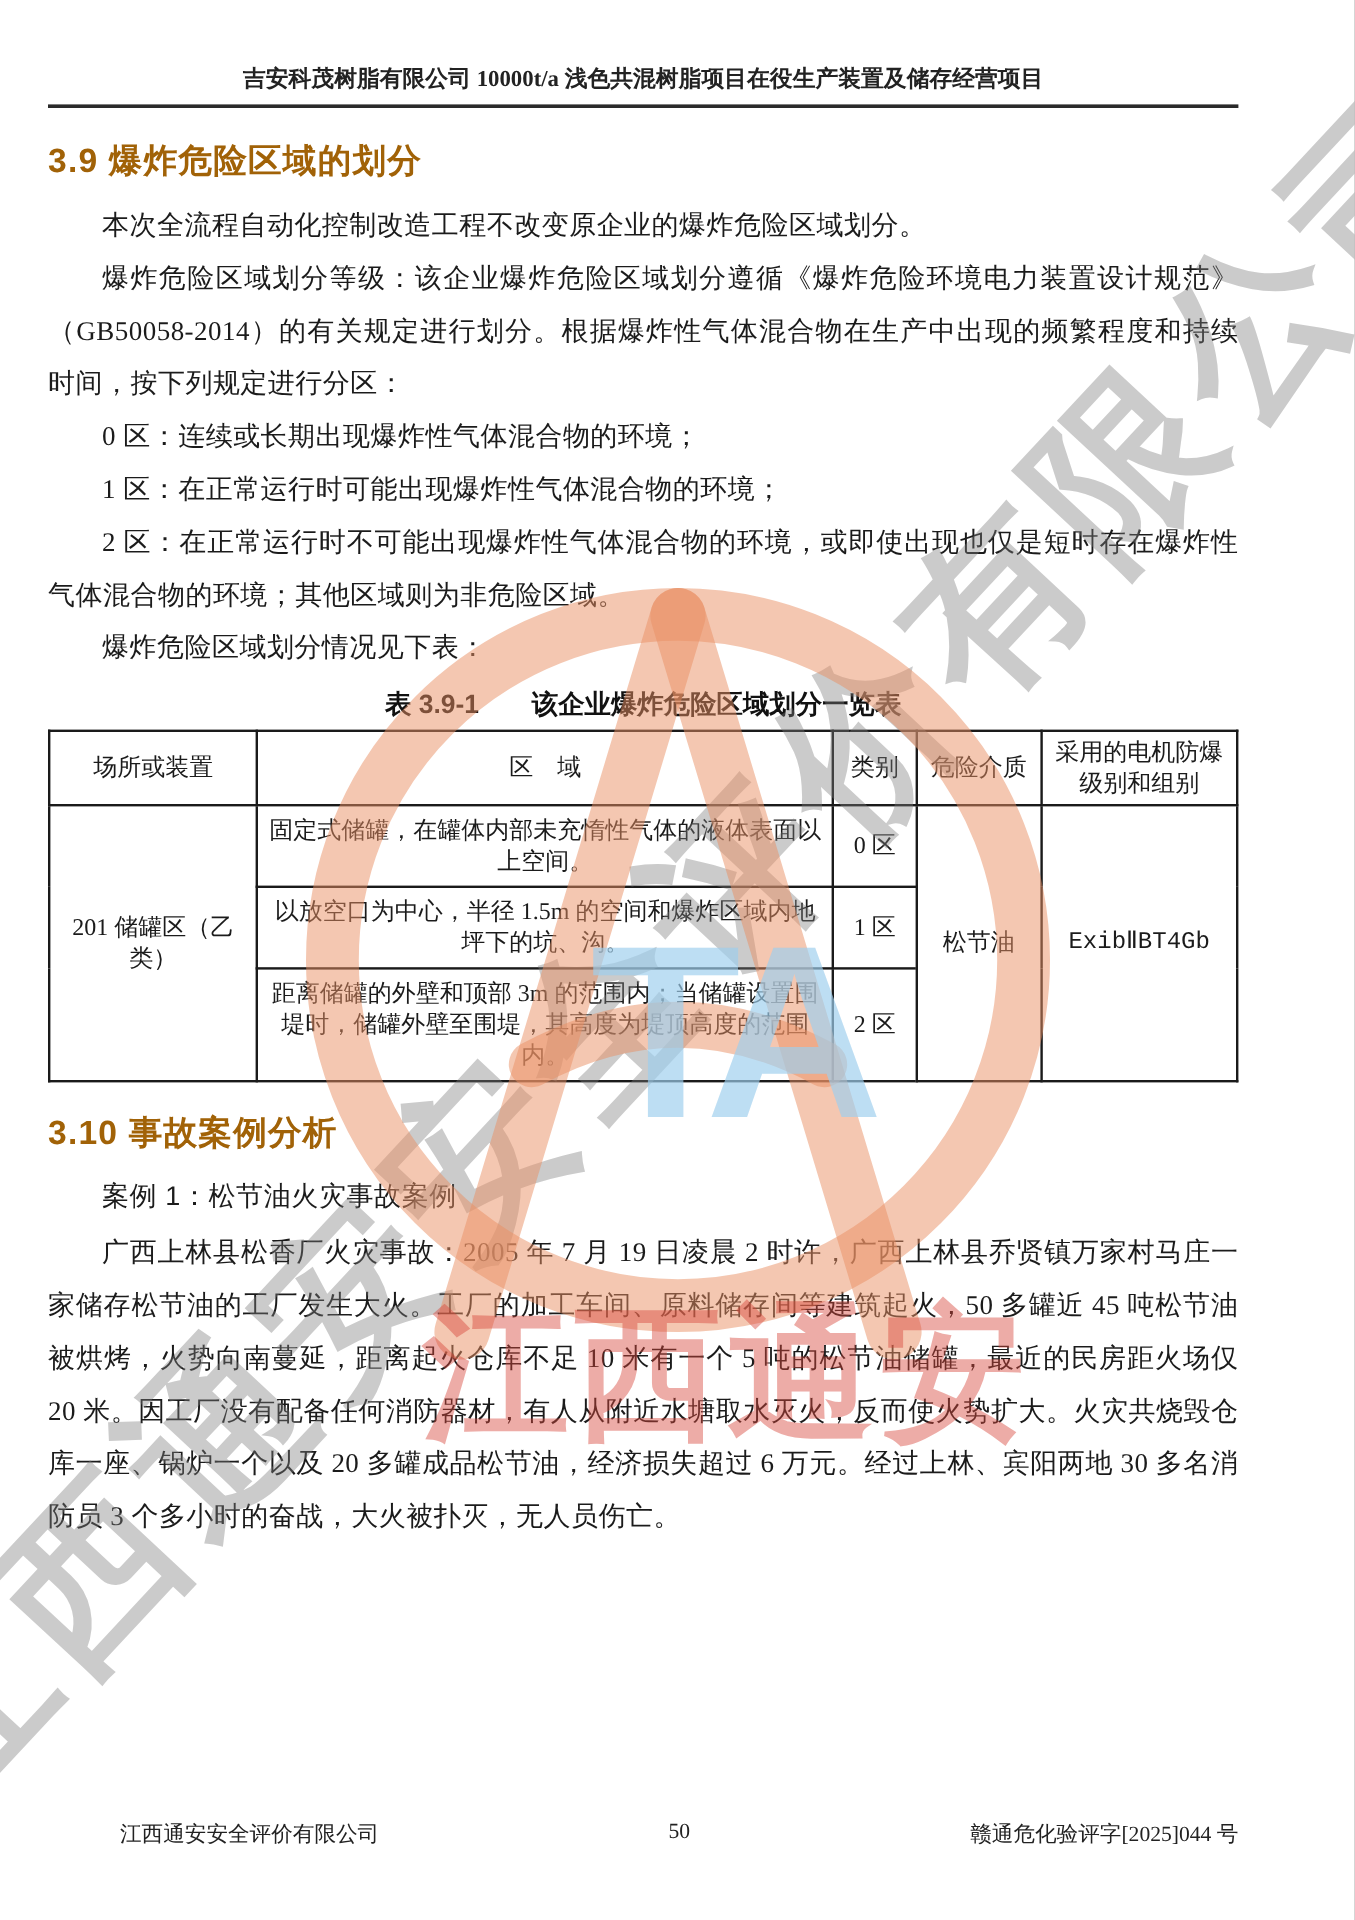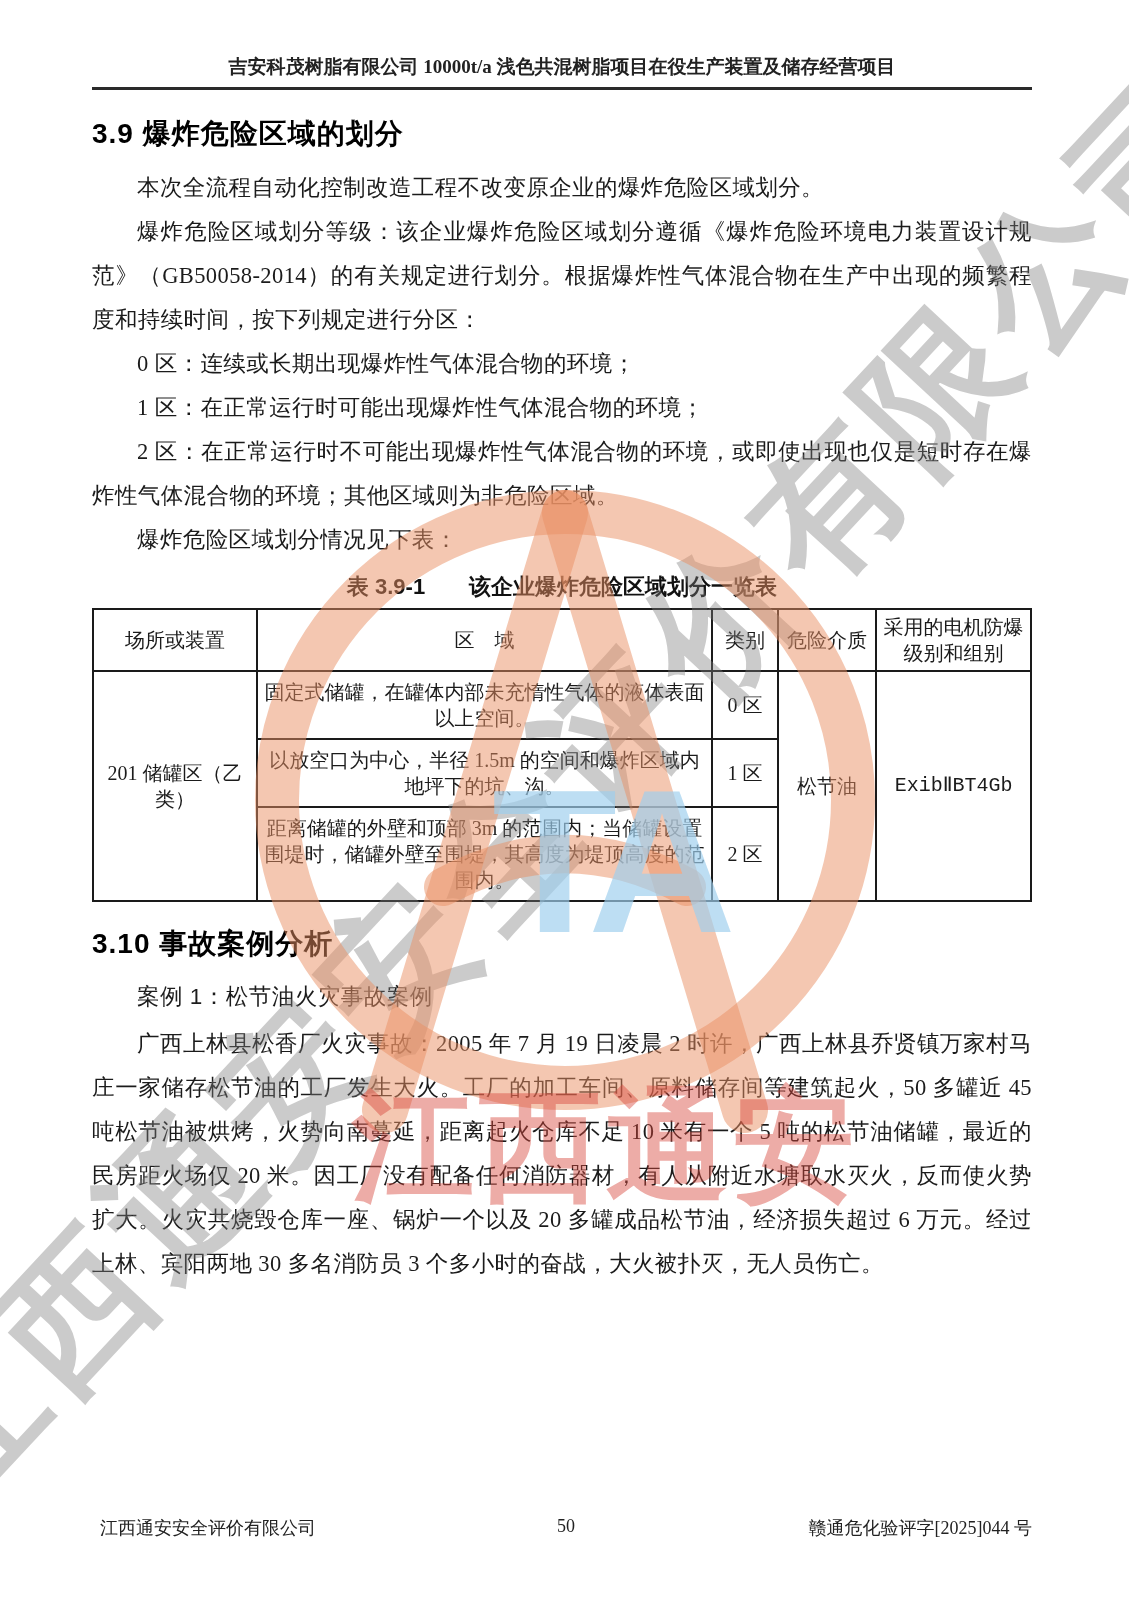--- a/index.html
+++ b/index.html
@@ -2,28 +2,28 @@
 <html><head>
 <meta charset="utf-8">
 <style>
   html,body { margin:0; padding:0; background:#888; }
   .page {
     position:relative; width:1129px; height:1600px; margin:0 auto;
     background:#ffffff; overflow:hidden;
     font-family:"Liberation Serif","DejaVu Serif",serif;
     color:#1c1c1c;
   }
-  .content { position:relative; z-index:1; padding:52px 97px 0 92px; }
+  .content { position:relative; z-index:1; padding:52px 97px 0 40px; }
 
   .doc-header { text-align:center; font-weight:700; font-size:19px; line-height:30px; color:#222; }
   .header-rule { border-bottom:3px solid #2a2a2a; margin-top:5px; }
 
   .h-sec {
     font-family:"Liberation Sans","DejaVu Sans",sans-serif;
-    font-weight:700; font-size:28px; line-height:36px; margin:26px 0 0 0; color:#000000;
+    font-weight:700; font-size:28px; line-height:36px; margin:26px 0 0 0; color:#a16207;
     letter-spacing:1px;
   }
   .h-sec.second { margin-top:24px; }
 
   .para {
     font-size:22.5px; line-height:44px; margin:0; text-align:justify;
     text-indent:2em; letter-spacing:0.4px; color:#1b1b1b;
   }
   .para.first { margin-top:14px; }
   .case-title { font-weight:400; font-size:22.5px; line-height:30px; margin:20px 0 0 0; text-indent:2em;

